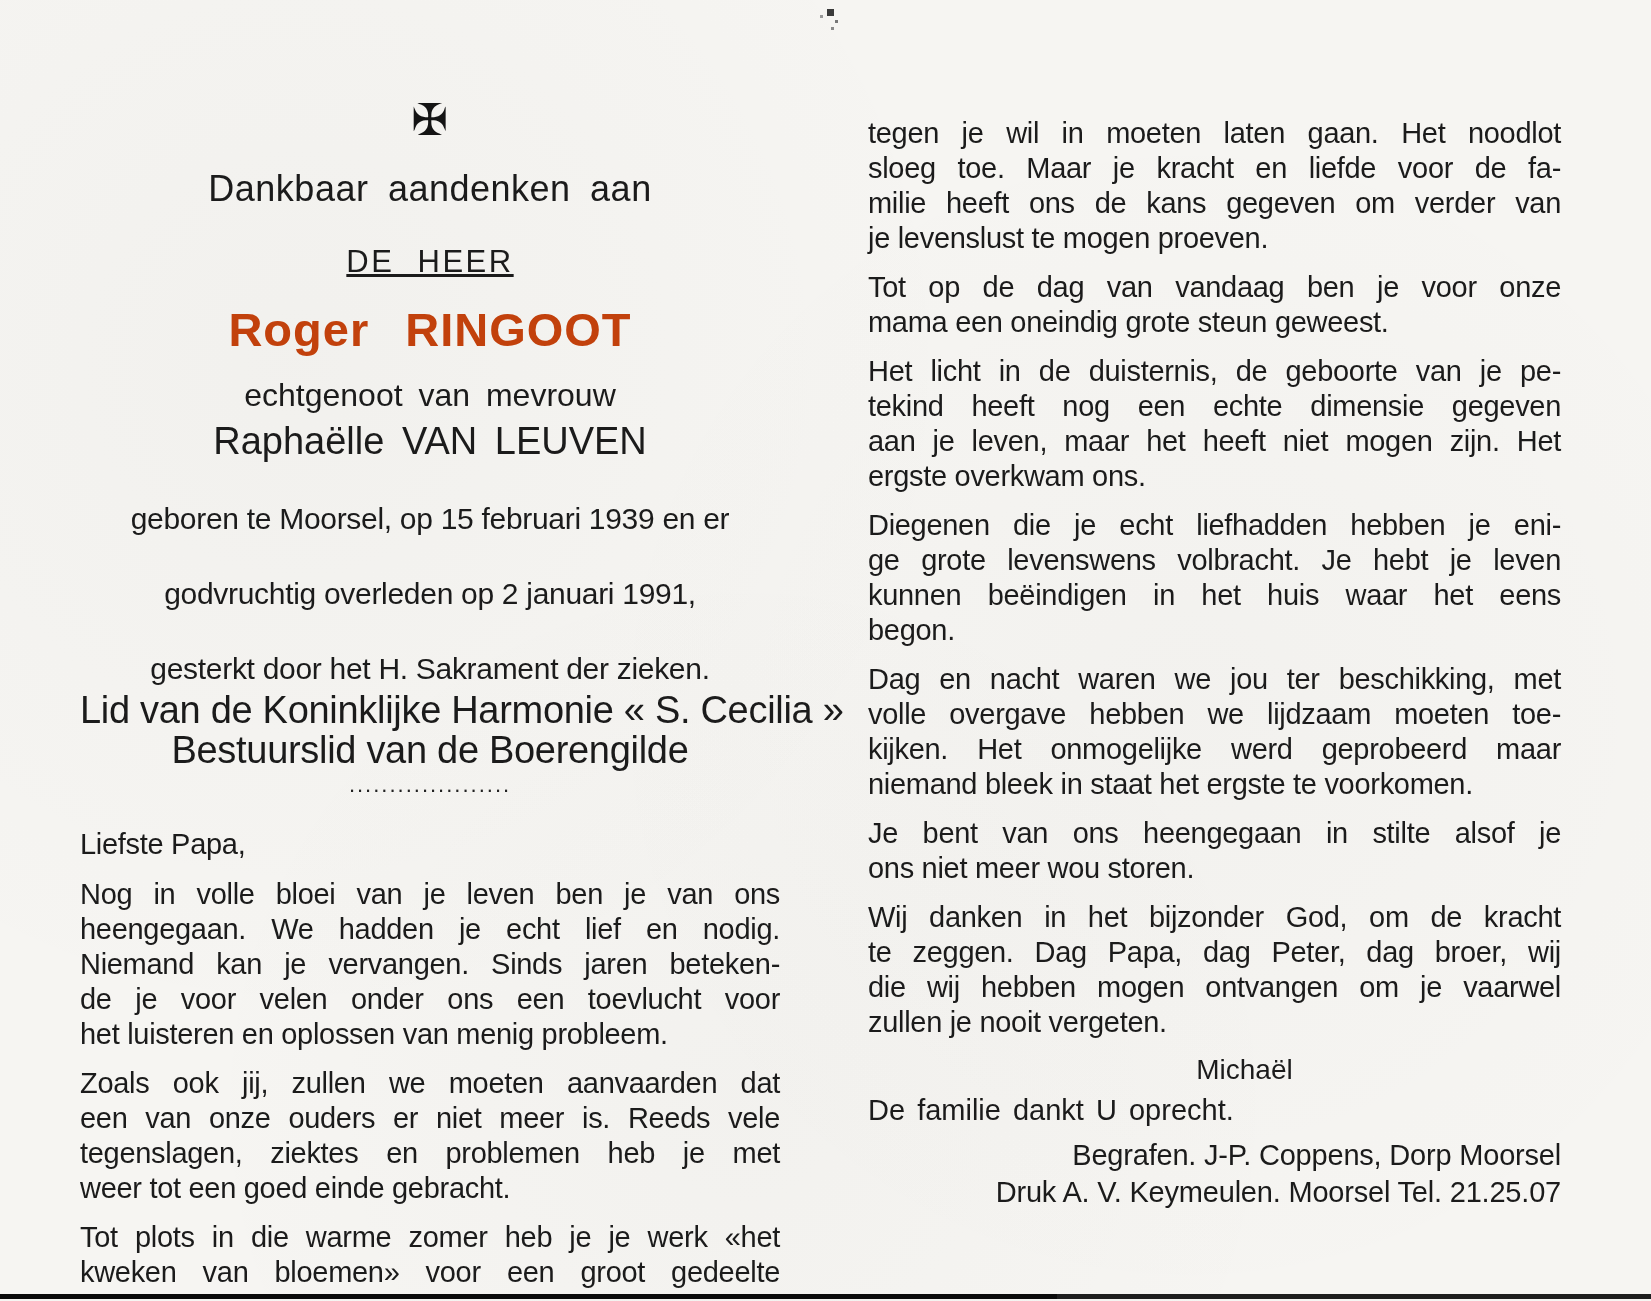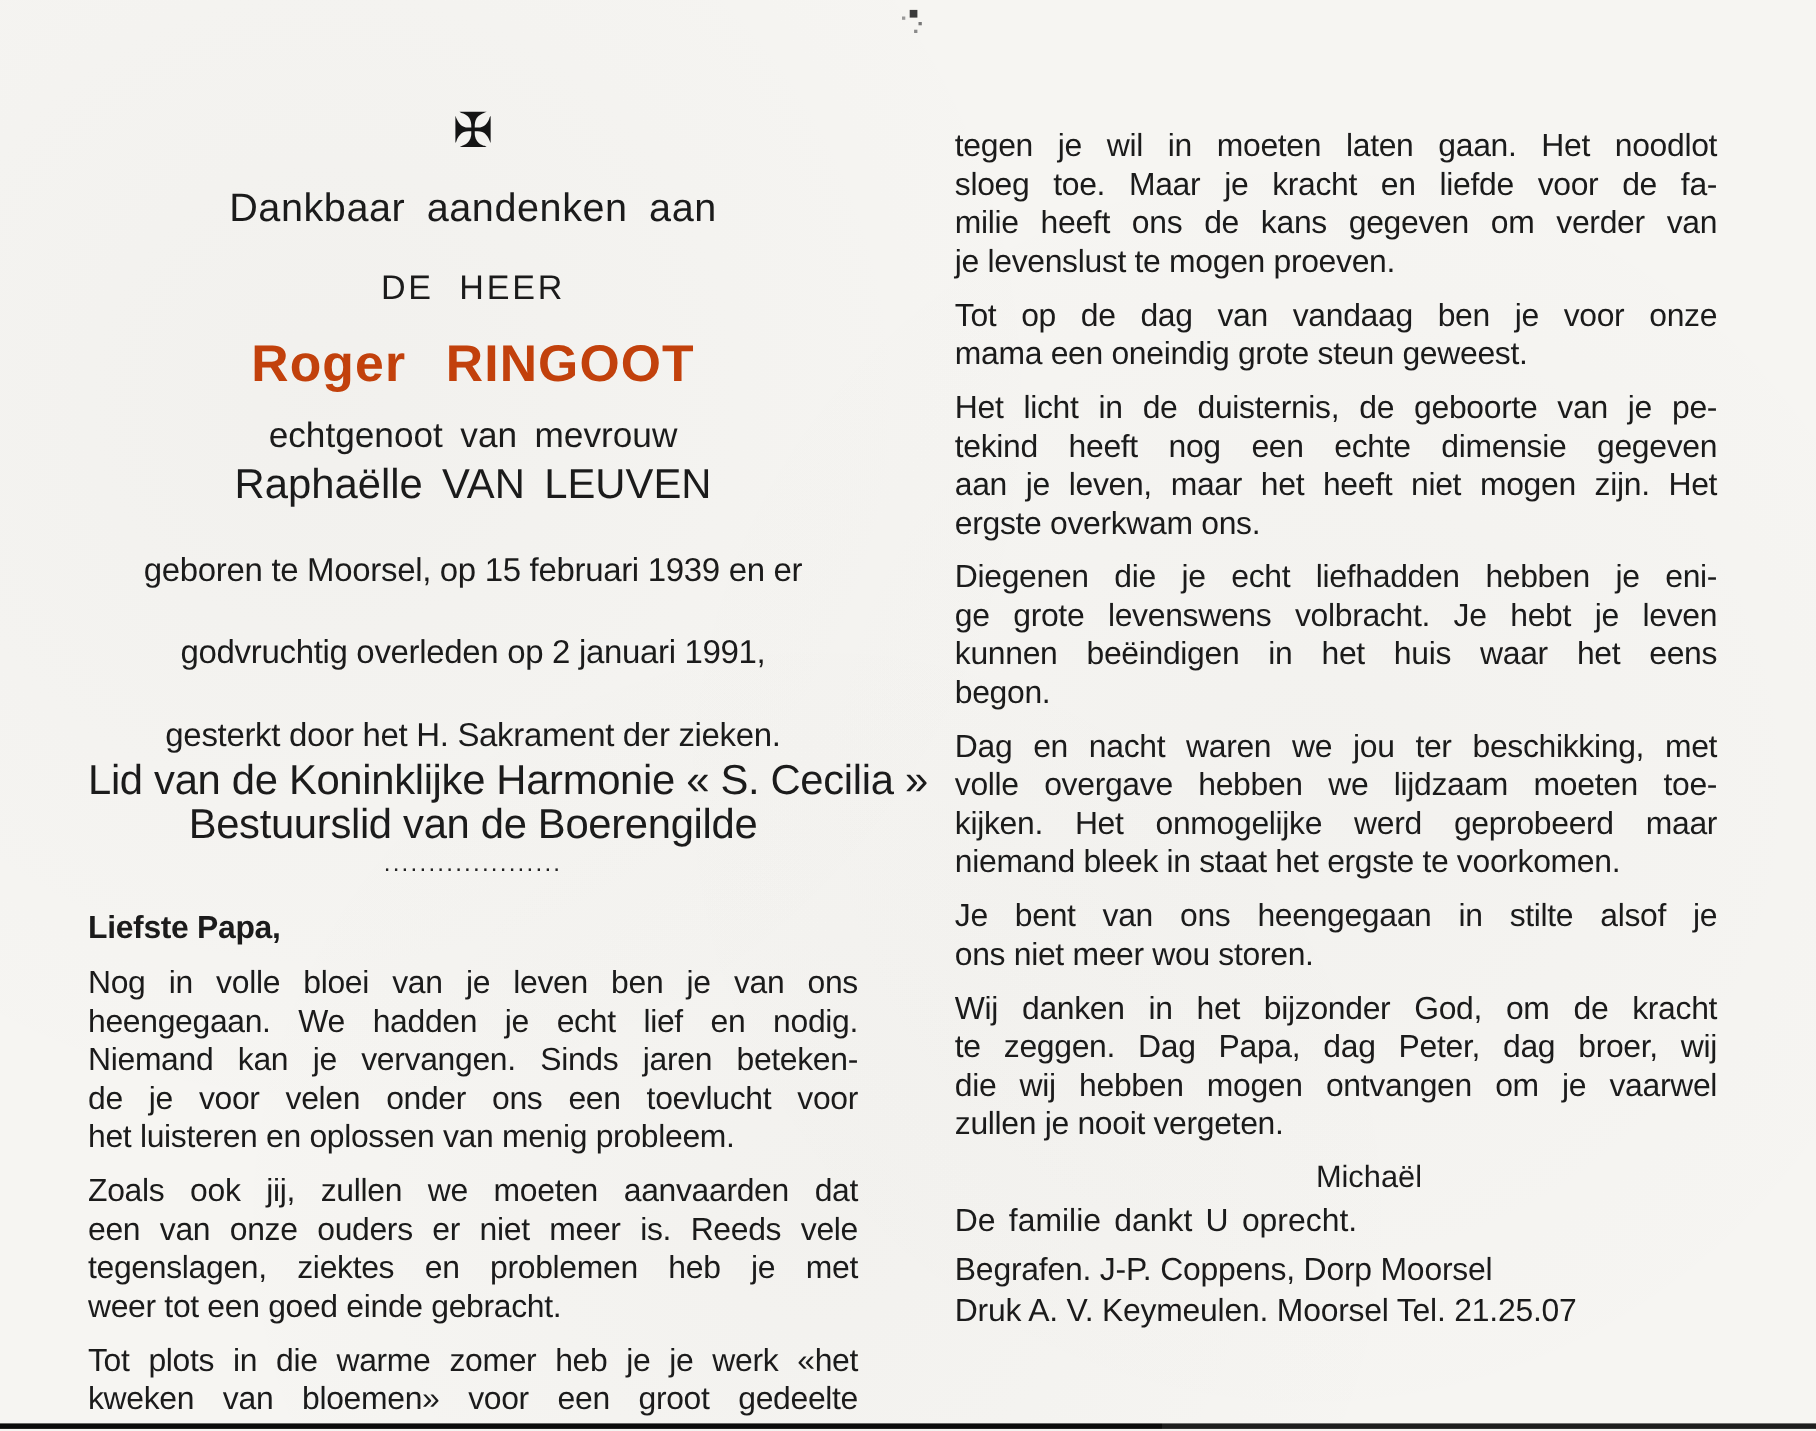--- a/index.html
+++ b/index.html
@@ -23,45 +23,45 @@
   .col-right { top: 100px; left: 868px; width: 693px; }
 
   
   .hdr { text-align: center; }
   .cross {
     font-family: "DejaVu Sans", sans-serif;
     font-size: 44px; line-height: 1; display: block; text-align: center;
     color: #141414;
   }
   .intro        { margin-top: 26px; font-size: 36px; word-spacing: 9px; letter-spacing: 0.5px; white-space: nowrap; }
-  .honorific    { margin-top: 34px; font-size: 31px; letter-spacing: 2.5px; word-spacing: 12px; white-space: nowrap; }
+  .honorific    { margin-top: 34px; font-size: 31px; letter-spacing: 2.5px; word-spacing: 12px; white-space: nowrap; text-decoration: underline; }
   .deceased     { margin-top: 22px; font-size: 47px; font-weight: 700; word-spacing: 22px; letter-spacing: 1px; white-space: nowrap; color: #c2410c; }
   .spouse-intro { margin-top: 20px; font-size: 32px; word-spacing: 7px; white-space: nowrap; }
   .spouse-name  { margin-top: 6px;  font-size: 38px; word-spacing: 7px; white-space: nowrap; }
 
   .vitals       { margin-top: 8px; font-size: 30px; letter-spacing: -0.3px; }
   .vitals .line { line-height: 39px; white-space: nowrap; margin-top: 36px; }
   .memberships  { margin-top: 2px; font-size: 38px; letter-spacing: -0.3px; }
   .memberships .line { line-height: 40px; text-align: center; white-space: nowrap; }
   .dots         { margin-top: 2px; font-size: 22px; letter-spacing: 2px; text-align: center; color: #222; }
 
   
-  .greeting { margin-top: 30px; font-size: 30px; text-align: left; font-weight: bold; }
+  .greeting { margin-top: 30px; font-size: 30px; text-align: left; }
   .paras    { margin-top: 16px; }
   .para     { margin: 0 0 14px 0; }
   .body-text { font-size: 29px; letter-spacing: -0.3px; }
   .body-text .line { line-height: 35px; }
   .just .line { text-align: justify; text-align-last: justify; }
   .just .para .line:last-child, .para.just .line:last-child { text-align-last: left; }
   .para.cont .line:last-child { text-align-last: justify; }
 
   .signature { margin-top: 2px; font-size: 28px; text-align: center; transform: translateX(30px); }
   .closing   { margin-top: 8px; font-size: 29px; word-spacing: 4px; text-align: left; }
   .imprint   { margin-top: 10px; font-size: 29px; letter-spacing: -0.2px; }
-  .imprint .line { line-height: 37px; text-align: left; white-space: nowrap; }
+  .imprint .line { line-height: 37px; text-align: right; white-space: nowrap; }
 
   
   .edge-line {
     position: absolute; left: 0; bottom: 2px; width: 100%; height: 5px;
     background: linear-gradient(to right, #0b0b0b 0 64%, #1e1e1e 64% 100%);
   }
   .speck {
     position: absolute; top: 9px; left: 827px; width: 7px; height: 7px;
     background: #3a3a3a;
     box-shadow: 6px 9px 0 -2px #777, -9px 4px 0 -2px #999, 2px 16px 0 -2px #8a8a8a;

